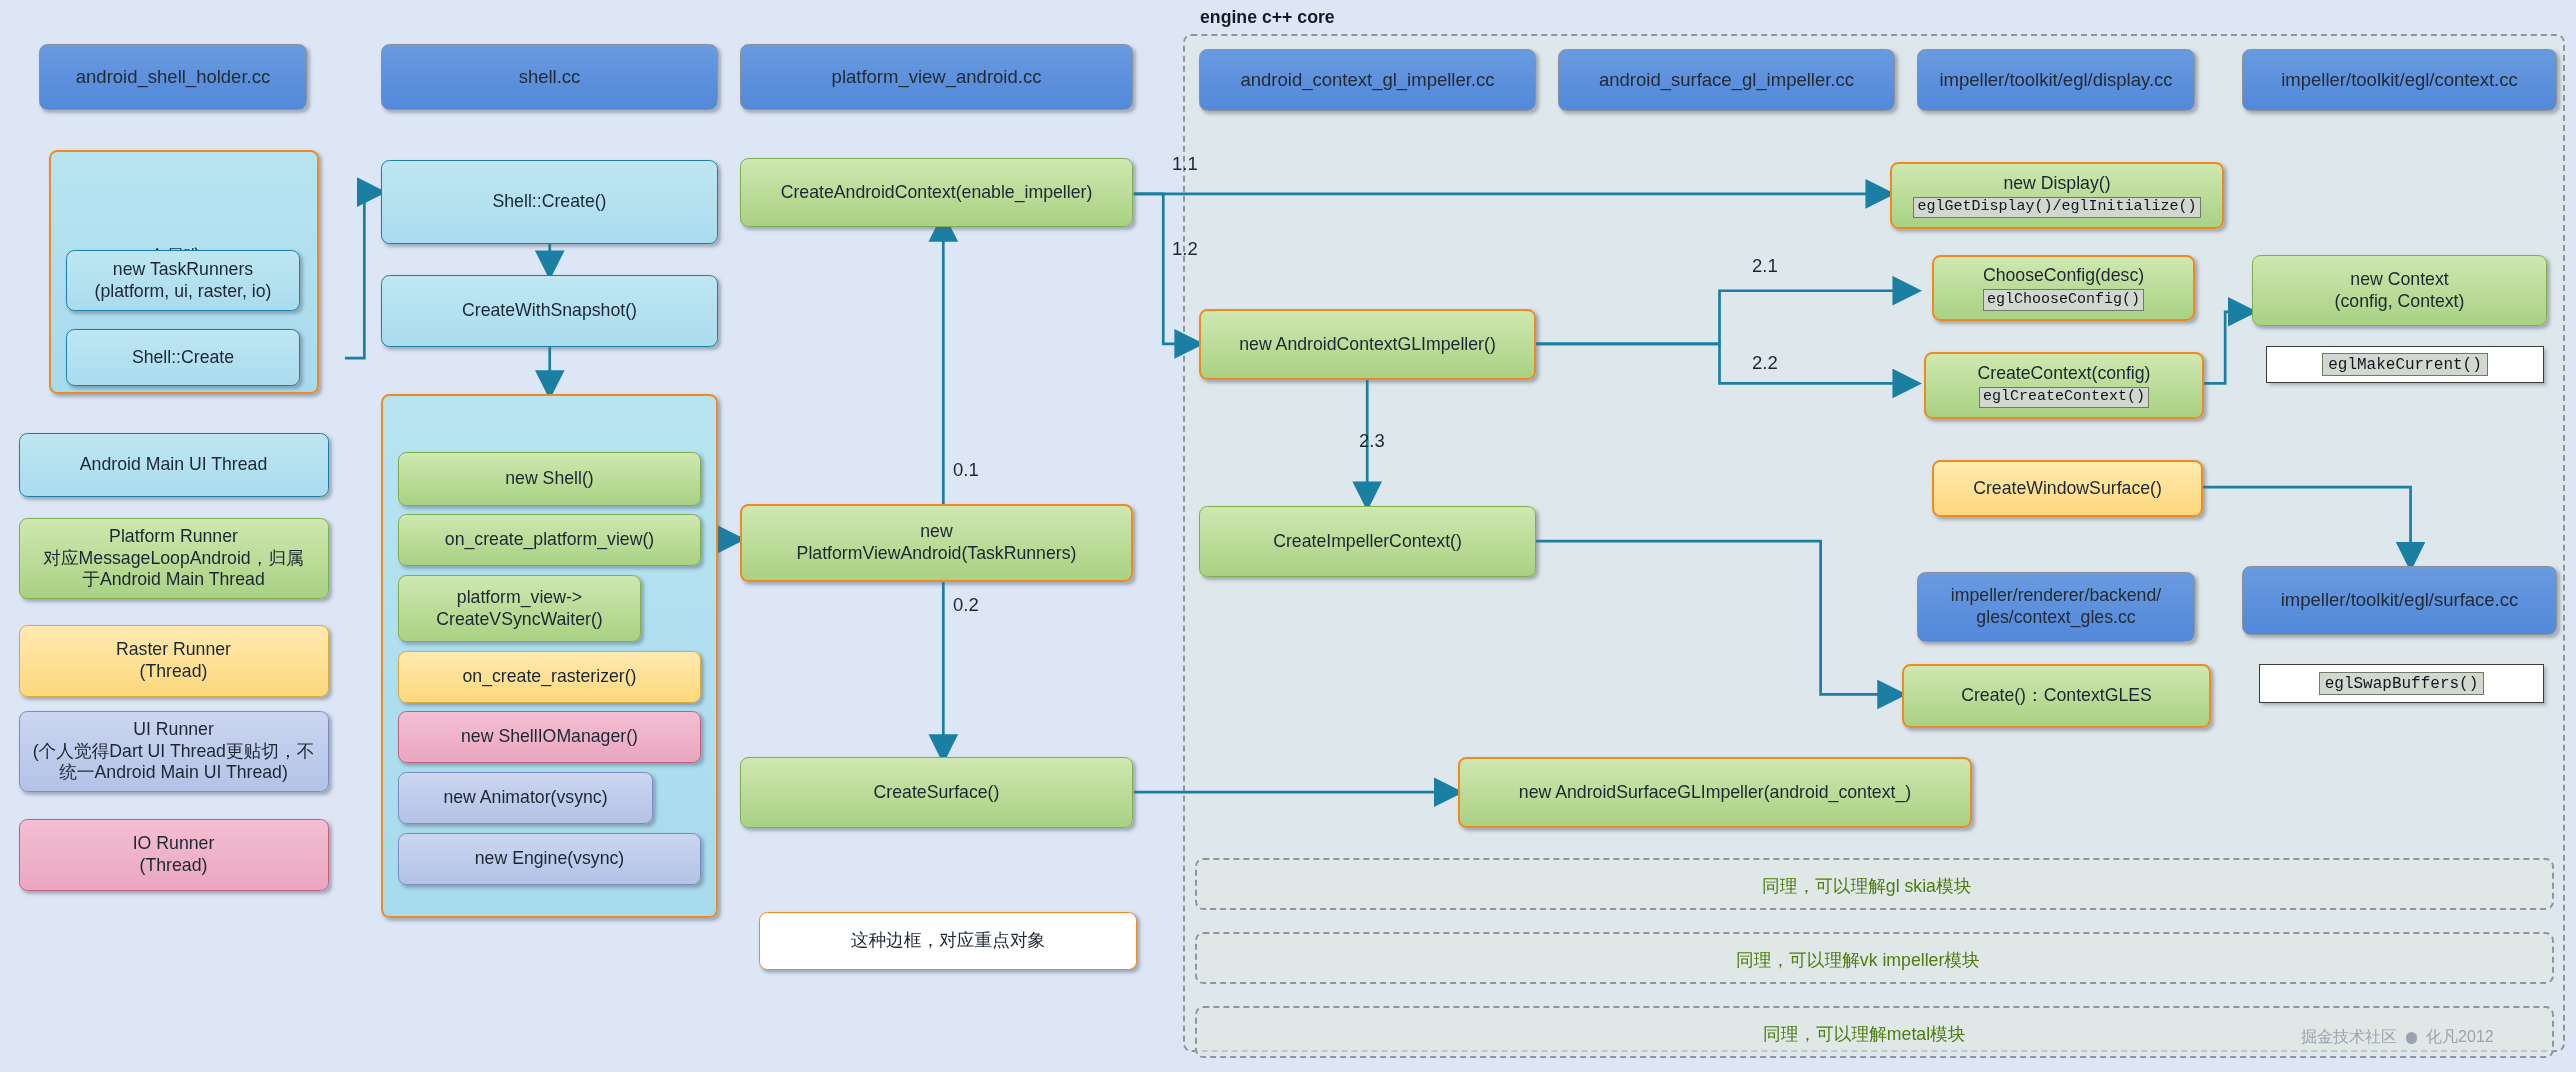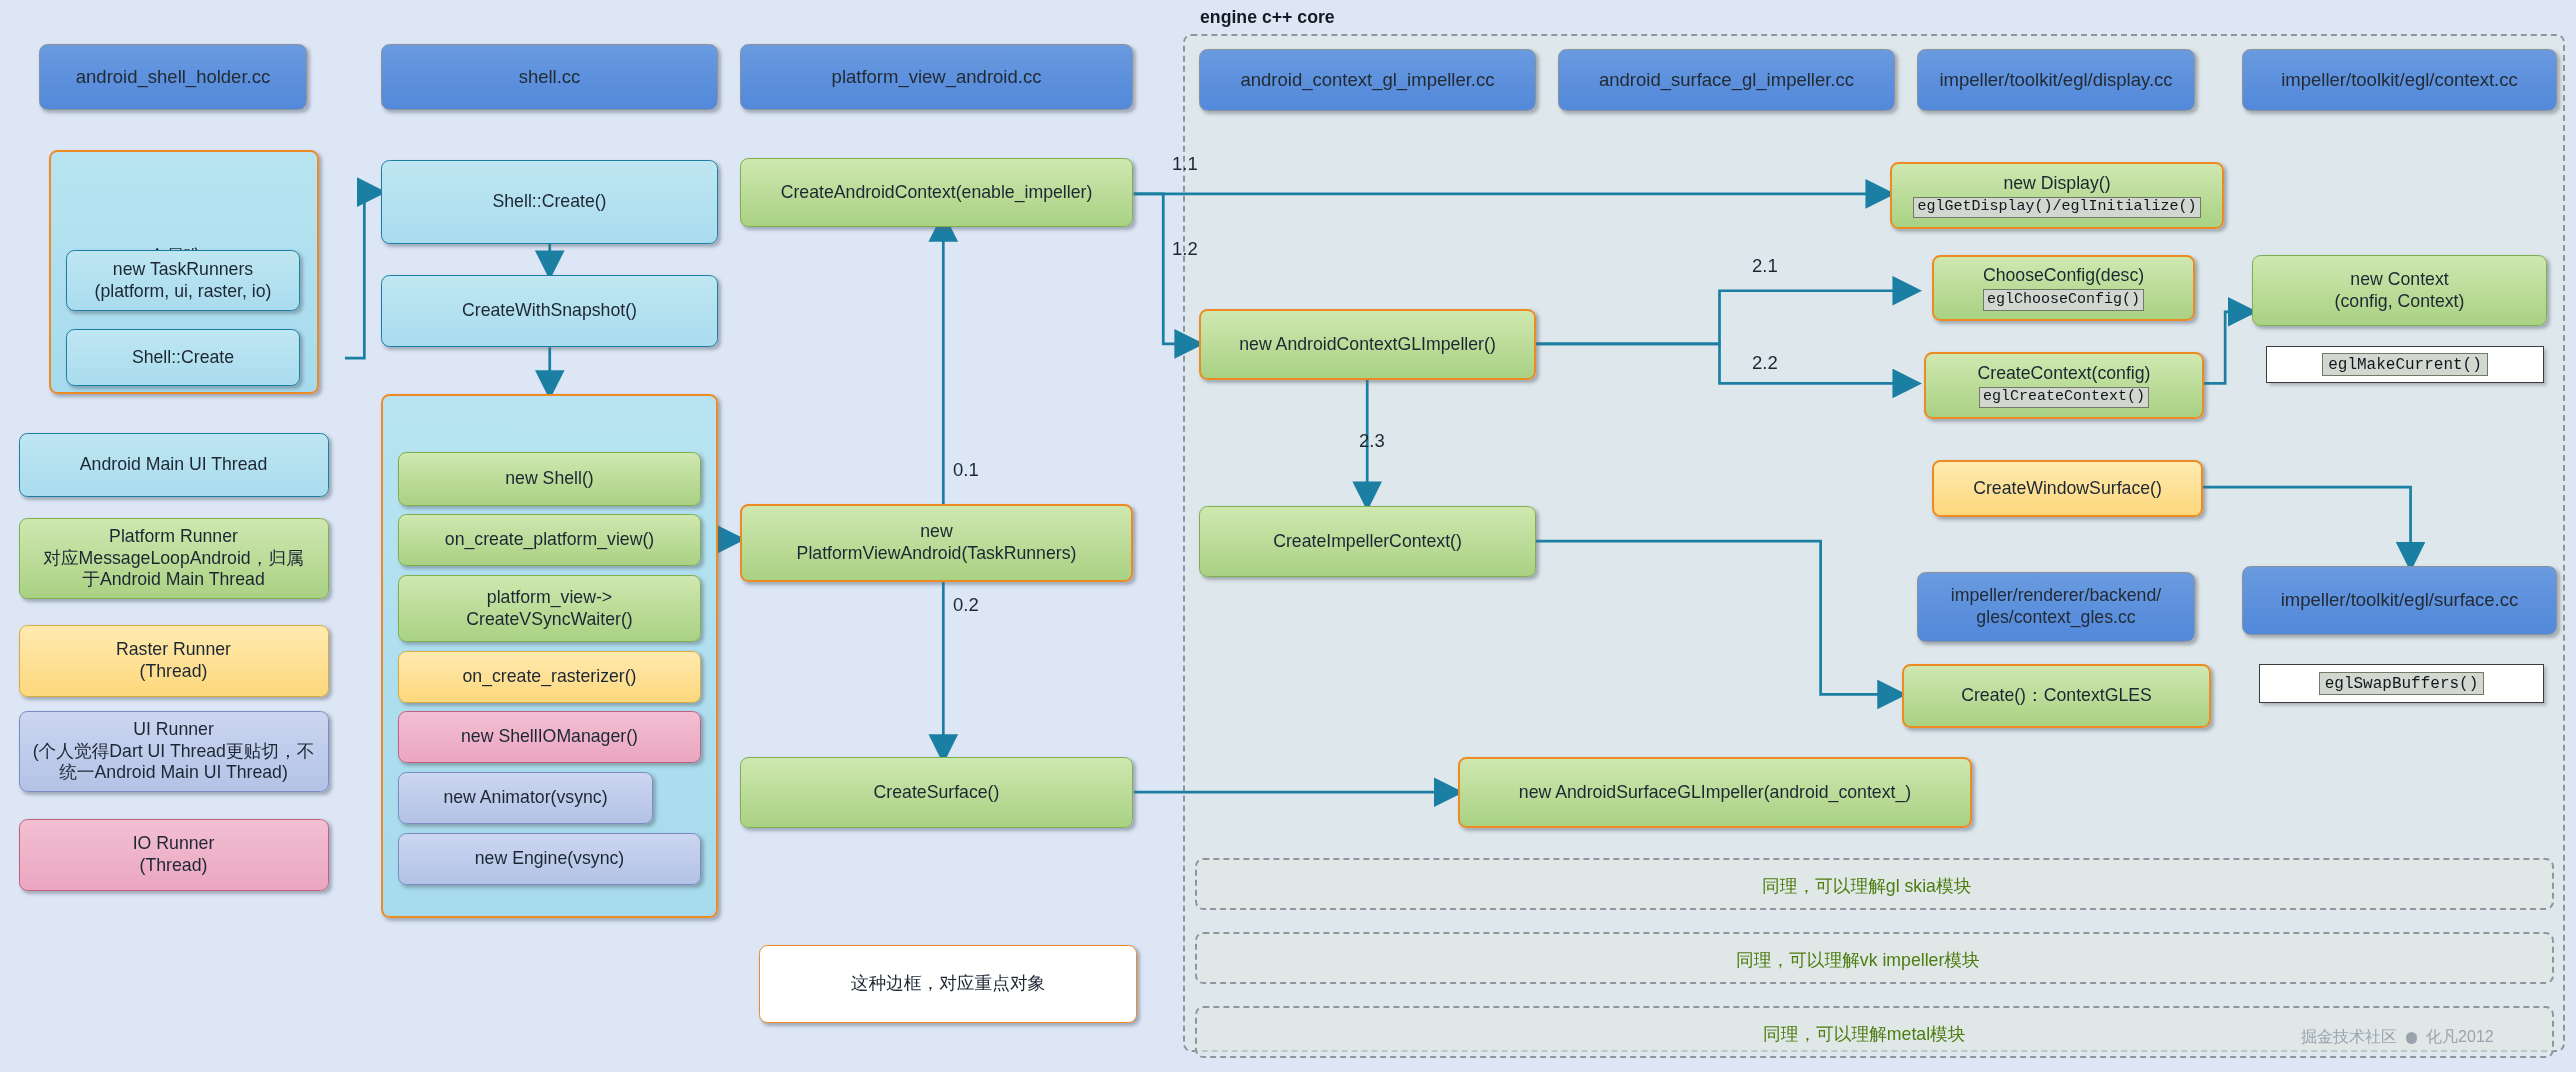--- a/index.html
+++ b/index.html
@@ -230,37 +230,37 @@
   <div class="node file" style="left:381px; top:44px; width:337px; height:66px;">shell.cc</div>
 
   <div class="node cyan" style="left:381px; top:160px; width:337px; height:84px;">Shell::Create()</div>
   <div class="node cyan" style="left:381px; top:275px; width:337px; height:72px;">CreateWithSnapshot()</div>
 
   <div class="node cyan-outer" style="left:381px; top:394px; width:337px; height:524px; flex-direction:column;">
     <div style="width:100%;">CreateShellOnPlatformThread()</div>
   </div>
   <div class="node green" style="left:398px; top:452px; width:303px; height:54px;">new Shell()</div>
   <div class="node green" style="left:398px; top:514px; width:303px; height:52px;">on_create_platform_view()</div>
-  <div class="node green" style="left:398px; top:575px; width:303px; height:67px;">platform_view-&gt;
+  <div class="node green" style="left:398px; top:575px; width:243px; height:67px;">platform_view-&gt;
 CreateVSyncWaiter()</div>
   <div class="node yellow" style="left:398px; top:651px; width:303px; height:52px;">on_create_rasterizer()</div>
   <div class="node pink" style="left:398px; top:711px; width:303px; height:52px;">new ShellIOManager()</div>
   <div class="node periwinkle" style="left:398px; top:772px; width:255px; height:52px;">new Animator(vsync)</div>
   <div class="node periwinkle" style="left:398px; top:833px; width:303px; height:52px;">new Engine(vsync)</div>
 
   <div class="node file" style="left:740px; top:44px; width:393px; height:66px;">platform_view_android.cc</div>
 
   <div class="node green" style="left:740px; top:158px; width:393px; height:69px;">CreateAndroidContext(enable_impeller)</div>
 
   <div class="node green-hl" style="left:740px; top:504px; width:393px; height:78px;">new
 PlatformViewAndroid(TaskRunners)</div>
 
   <div class="node green" style="left:740px; top:757px; width:393px; height:71px;">CreateSurface()</div>
 
-  <div class="node whitebox" style="left:759px; top:912px; width:378px; height:78px;margin-top:33px;">这种边框，对应重点对象</div>
+  <div class="node whitebox" style="left:759px; top:912px; width:378px; height:58px;">这种边框，对应重点对象</div>
 
   <div class="edge-label" style="left:953px; top:459px;">0.1</div>
   <div class="edge-label" style="left:953px; top:594px;">0.2</div>
 
   <div class="node file" style="left:1199px; top:49px; width:337px; height:62px;">android_context_gl_impeller.cc</div>
 
   <div class="node green-hl" style="left:1199px; top:309px; width:337px; height:71px;">new AndroidContextGLImpeller()</div>
 
   <div class="node green" style="left:1199px; top:506px; width:337px; height:71px;">CreateImpellerContext()</div>
 

